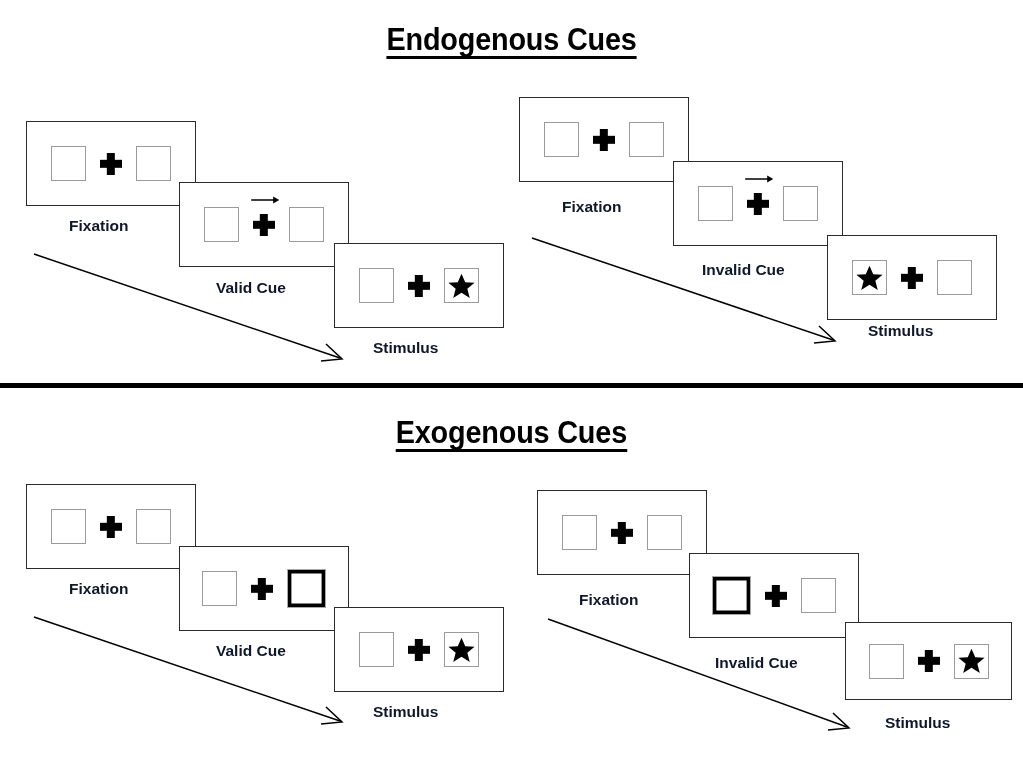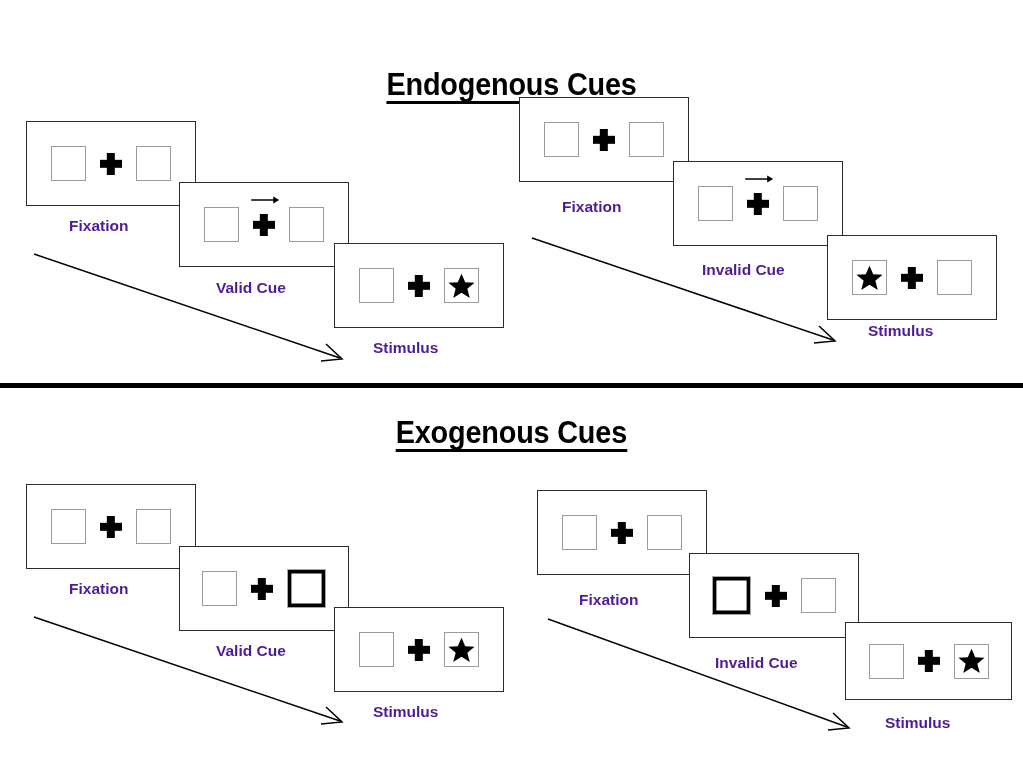--- a/index.html
+++ b/index.html
@@ -104,37 +104,37 @@
   .cue-arrow svg { display: block; }
 
   
   .stage-label {
     position: absolute;
     font-family: "Liberation Sans", sans-serif;
     font-weight: bold;
     font-size: 15.5px;
     line-height: 1;
     white-space: nowrap;
-    color: #4c1d95;
+    color: #0f172a;
   }
 
   
   .flow-arrow {
     position: absolute;
     pointer-events: none;
   }
   .flow-arrow svg { display: block; overflow: visible; }
 </style>
 <style>
     .plus::before { width: 100%; height: 38%; }
     .plus::after  { width: 38%;  height: 100%; }
   </style></head>
 <body>
 
-<div class="section-title" style="left:0; top:24px;margin-top:45px;">
+<div class="section-title" style="left:0; top:24px;">
   <span class="underlined">Endogenous Cues</span>
 </div>
 
 <div class="panel" style="left:26px; top:121px; width:170px; height:85px;">
   <div class="panel-inner">
     <div class="box" style="width:35px;height:35px;"></div>
     <div class="plus" style="width:22px;height:22px;margin:0 14px;"></div>
     <div class="box" style="width:35px;height:35px;"></div>
   </div>
 </div>

